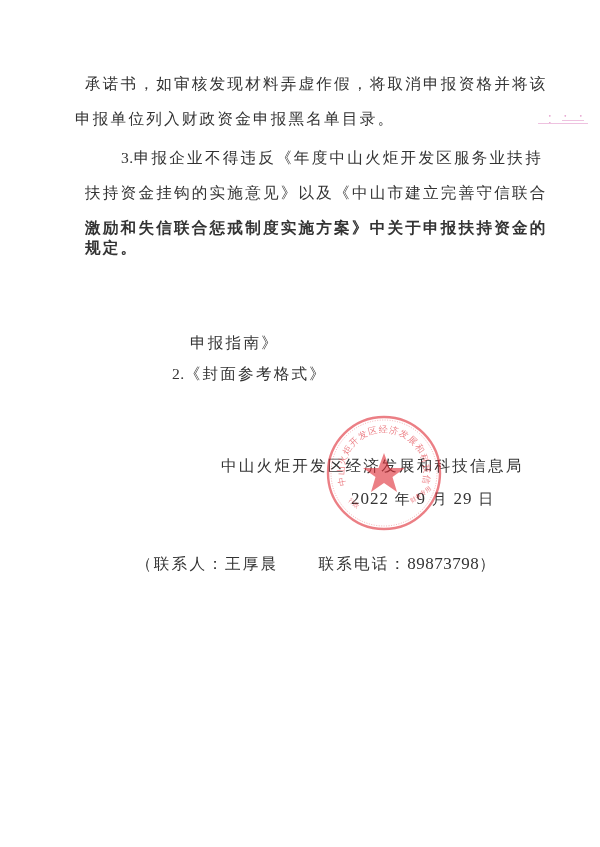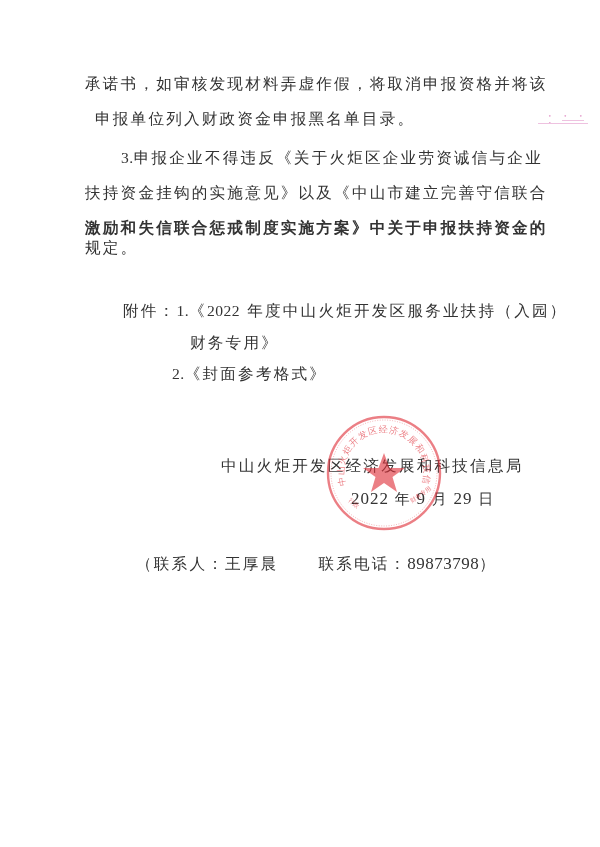--- a/index.html
+++ b/index.html
@@ -81,33 +81,30 @@
 
 <div class="page">
 
   <div class="edge-mark">
     <span class="dots">•  • • •</span>
     <div class="rule2"></div>
     <div class="rule1"></div>
   </div>
 
   <div class="line" style="left:85px; top:74px;">承诺书，如审核发现材料弄虚作假，将取消申报资格并将该</div>
-  <div class="line" style="left:95px; top:109px;">申报单位列入财政资金申报黑名单目录。</div>
+  <div class="line" style="left:75px; top:109px;">申报单位列入财政资金申报黑名单目录。</div>
 
   <div class="line" style="left:121px; top:148px;">
-    <span class="num">3.</span><span>申报企业不得违反《关于火炬区企业劳资诚信与企业</span>
+    <span class="num">3.</span><span>申报企业不得违反《年度中山火炬开发区服务业扶持</span>
   </div>
   <div class="line" style="left:85px; top:183px;">扶持资金挂钩的实施意见》以及《中山市建立完善守信联合</div>
   <div class="line" style="left:85px; top:218px;font-weight:bold;">激励和失信联合惩戒制度实施方案》中关于申报扶持资金的</div>
-  <div class="line" style="left:85px; top:237px; top:238px;">规定。</div>
+  <div class="line" style="left:85px; top:237px; top:238px;font-weight:bold;">规定。</div>
 
-  <div class="line" style="left:123px; top:301px;">
-    <span>附件：</span><span class="num">1.</span><span>《</span><span class="num">2022</span><span> 年度中山火炬开发区服务业扶持（入园）</span>
-  </div>
-  <div class="line" style="left:190px; top:333px;">财务专用》</div>
+  <div class="line" style="left:190px; top:333px;">申报指南》</div>
   <div class="line" style="left:172px; top:364px;">
     <span class="num">2.</span><span>《封面参考格式》</span>
   </div>
 
   <div class="line" style="left:221px; top:456px;">中山火炬开发区经济发展和科技信息局</div>
   <div class="line date" style="left:315px; top:489px;">
     <span>2022</span><span style="font-family:'DejaVu Serif',serif;font-size:15px;"> 年 </span><span>9</span><span style="font-family:'DejaVu Serif',serif;font-size:15px;"> 月 </span><span>29</span><span style="font-family:'DejaVu Serif',serif;font-size:15px;"> 日</span>
   </div>
 
   <svg class="seal" viewBox="0 0 116 116">

